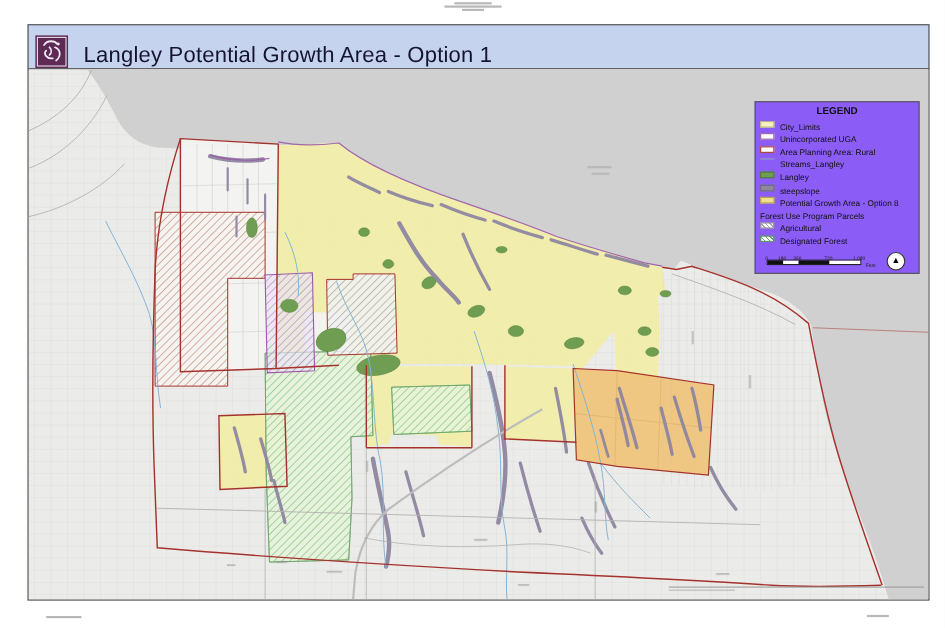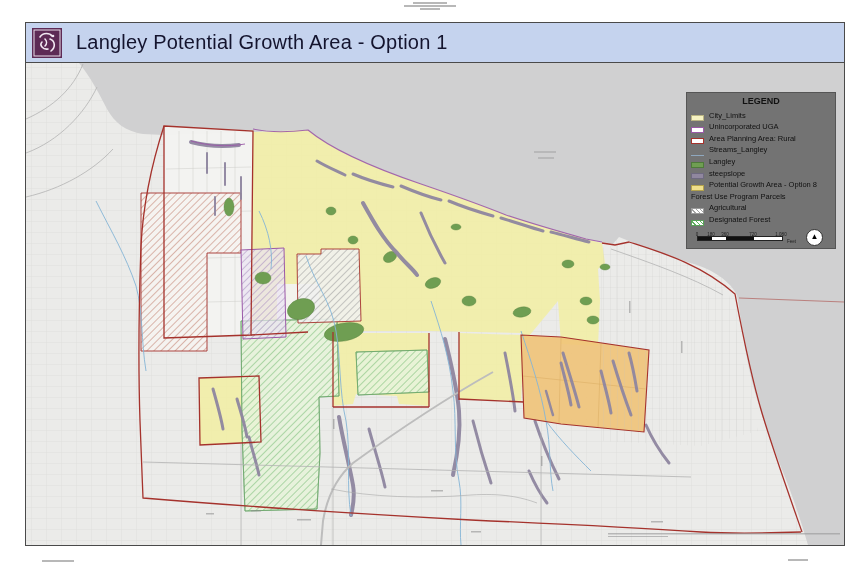--- a/index.html
+++ b/index.html
@@ -3,33 +3,33 @@
 <meta charset="utf-8">
 <style>
   html,body{margin:0;padding:0}
   body{width:859px;height:571px;position:relative;background:#ffffff;
        font-family:"Liberation Sans",sans-serif;overflow:hidden}
 
   
   .map-frame{position:absolute;left:25px;top:62px;width:818px;height:482px;
              border:1px solid #4a4a4a;background:#ebebe9;overflow:hidden}
   .title-bar{position:absolute;left:25px;top:22px;width:818px;height:39px;
-             border:1px solid #4a4a4a;background:#c5d3ee;display:flex;align-items:center}
+             border:1px solid #4a4a4a;background:#c5d3ee;display:flex;align-items:flex-end}
   .logo-box{width:30px;height:30px;margin-left:6px;flex:0 0 auto}
   .title-text{margin-left:14px;font-size:20px;color:#14142e;letter-spacing:.2px}
 
   
   .streak{position:absolute;background:#7d7d7d;opacity:.55}
 
   
   .legend{position:absolute;left:686px;top:92px;width:150px;height:157px;
-          background:#737373;border:1px solid #555;box-sizing:border-box;
+          background:#8b5cf6;border:1px solid #555;box-sizing:border-box;
           padding:3px 4px;font-size:7.5px;color:#111;line-height:11.6px}
   .legend-title{text-align:center;font-weight:bold;font-size:9px;margin-bottom:2px}
-  .lrow{display:flex;align-items:flex-end;height:11.6px}
+  .lrow{display:flex;align-items:flex-start;height:11.6px}
   .sw{width:13px;height:6px;border:1px solid #999;margin-right:5px;flex:0 0 auto;box-sizing:border-box}
   .sw-city{background:#f6f2c2;border-color:#b9b483}
   .sw-uga{background:#fff;border-color:#9b59a8}
   .sw-jpa{background:#fff;border-color:#a5322c;border-width:1.5px}
   .sw-stream{border:none;height:1px;background:#8fa8bf;margin-top:0}
   .sw-wet{background:#6f9e52;border-color:#4e7a3a}
   .sw-steep{background:#90879f;border-color:#6f6a80}
   .sw-growth{background:#efdf8b;border-color:#b3a24c}
   .sw-ag{border-color:#9a9a9a;
      background:repeating-linear-gradient(45deg,#fff 0,#fff 2px,#a5a5a5 2px,#a5a5a5 3px)}

